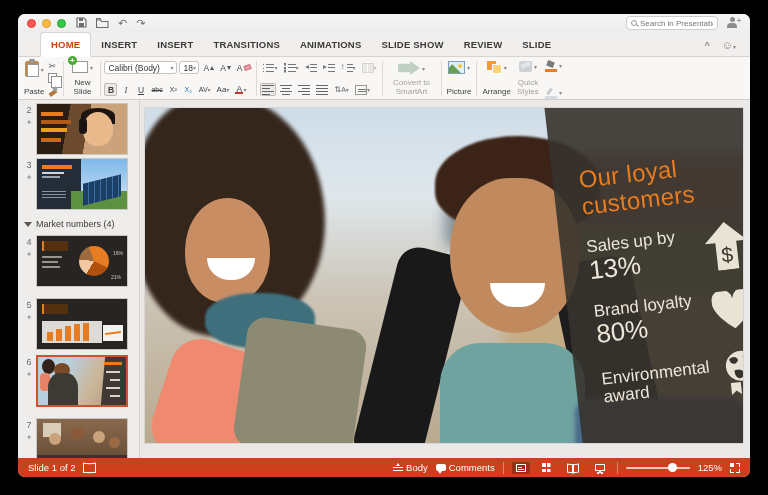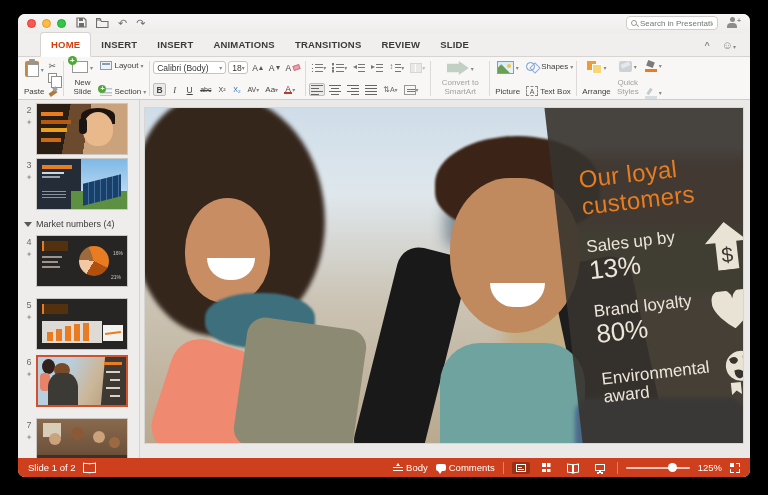--- a/index.html
+++ b/index.html
@@ -269,22 +269,23 @@
       <div class="head"></div>
           <div class="body"></div>
           <div class="plus">+</div>
     </div>
   </div>
 
   <div class="tabbar">
     <div class="tab active">HOME</div>
     <div class="tab">INSERT</div>
     <div class="tab">INSERT</div>
+    <div class="tab">TRANSITIONS</div>
     <div class="tab">ANIMATIONS</div>
-    <div class="tab">TRANSITIONS</div>
+    <div class="tab">SLIDE SHOW</div>
     <div class="tab">REVIEW</div>
     <div class="tab">SLIDE</div>
     <div class="tabbar-right">
       <span style="font-weight:bold;">^</span>
       <span><span style="font-size:11px;">☺</span><span class="caret">▾</span></span>
     </div>
   </div>
 
   <div class="ribbon">
     <div class="rgroup">
@@ -302,32 +303,20 @@
       </div>
     </div>
     <div class="rsep"></div>
     <div class="rgroup">
       <div class="bigbtn">
         <span class="hrow">
               <span class="i-newslide"></span>
               <span class="caret">▾</span>
             </span>
         <span class="lbl" style="width:26px;">New Slide</span>
-      </div>
-      <div class="row2" style="padding-left:3px;">
-        <span class="hrow">
-              <span class="i-layout"></span>
-              <span>Layout</span>
-              <span class="caret">▾</span>
-            </span>
-        <span class="hrow">
-              <span class="i-section"></span>
-              <span>Section</span>
-              <span class="caret">▾</span>
-            </span>
       </div>
     </div>
     <div class="rsep"></div>
     <div class="rgroup">
       <div class="row2">
         <div class="hrow">
           <div class="combo" style="width:73px;">
                 <span>Calibri (Body)</span>
                 <span class="caret">▾</span>
               </div>
@@ -432,33 +421,20 @@
       </div>
     </div>
     <div class="rsep"></div>
     <div class="rgroup">
       <div class="bigbtn">
         <span class="hrow">
               <span class="i-picture"></span>
               <span class="caret">▾</span>
             </span>
         <span class="lbl">Picture</span>
-      </div>
-      <div class="row2" style="padding-left:4px;">
-        <span class="hrow">
-              <span class="i-shapes"></span>
-              <span>Shapes</span>
-              <span class="caret">▾</span>
-            </span>
-        <span class="hrow">
-              <span class="i-textbox">
-                <span>A</span>
-              </span>
-              <span>Text Box</span>
-            </span>
       </div>
     </div>
     <div class="rsep"></div>
     <div class="rgroup">
       <div class="bigbtn">
         <span class="hrow">
               <span class="i-arrange"></span>
               <span class="caret">▾</span>
             </span>
         <span class="lbl">Arrange</span>

